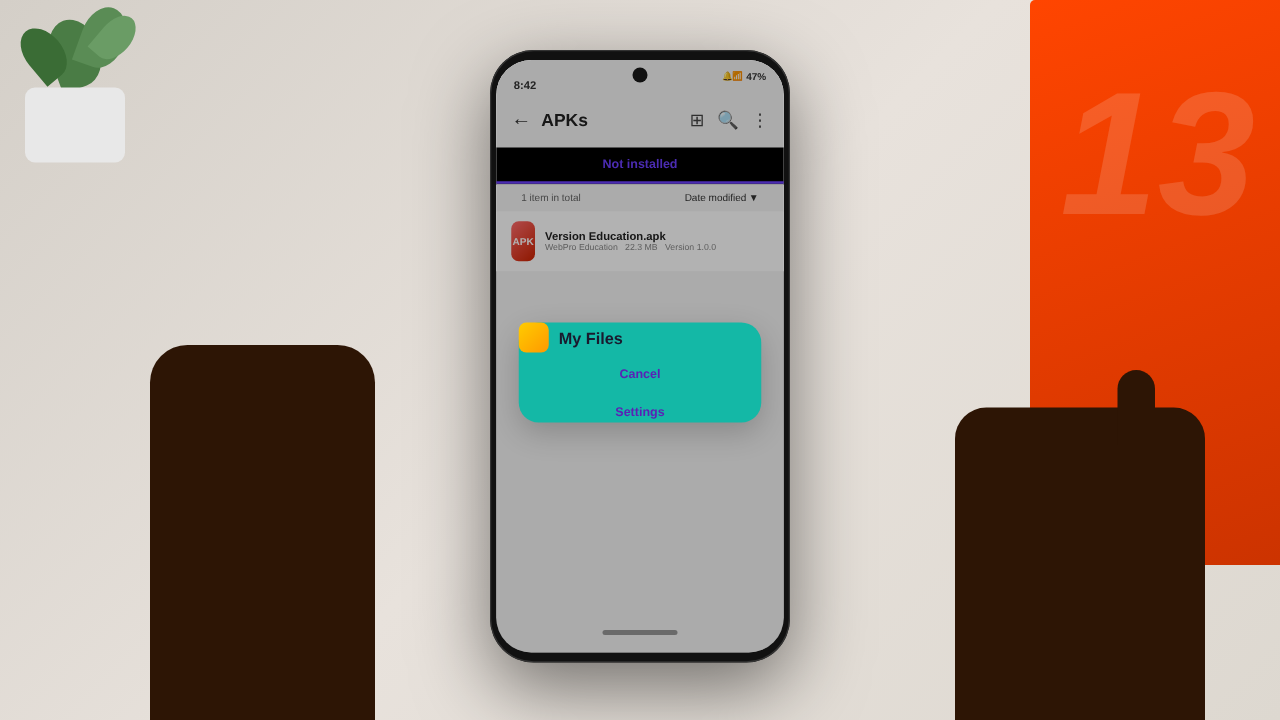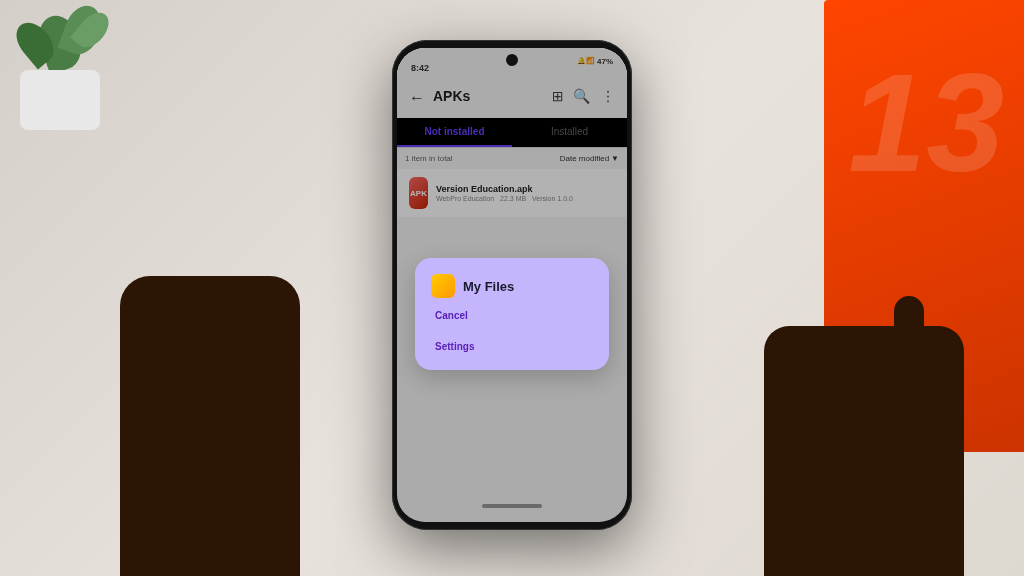--- a/index.html
+++ b/index.html
@@ -188,21 +188,21 @@
       color: #6c3fff;
       border-bottom: 2px solid #6c3fff;
       font-weight: 600;
     }
 
     
     .file-list-header {
       display: flex;
       align-items: center;
       justify-content: space-between;
-      padding: 6px 8px;
+      padding: 6px 20px;
       font-size: 8px;
       color: #666;
       background: #f5f5f5;
     }
     .sort-btn {
       display: flex;
       align-items: center;
       gap: 2px;
       font-size: 8px;
       color: #333;
@@ -250,25 +250,26 @@
       background: rgba(0,0,0,0.3);
       z-index: 5;
     }
 
     
     .dialog {
       position: absolute;
       top: 210px;
       left: 18px;
       right: 18px;
-      background: #c4b5fd;
+      background: #14b8a6;
       border-radius: 16px;
-      padding: 16px;
+      padding: 0;
       z-index: 10;
       box-shadow: 0 8px 24px rgba(0,0,0,0.2);
+      text-align: center;
     }
     .dialog-header {
       display: flex;
       align-items: center;
       gap: 8px;
       margin-bottom: 10px;
     }
     .dialog-app-icon {
       width: 24px;
       height: 24px;
@@ -388,23 +389,20 @@
         <div class="app-bar-icons">
           <span>⊞</span>
           <span>🔍</span>
           <span>⋮</span>
         </div>
       </div>
 
       <div class="tabs">
         <div class="tab active">
           <span>Not installed</span>
-        </div>
-        <div class="tab">
-          <span>Installed</span>
         </div>
       </div>
 
       <div class="file-list-header">
         <span>1 item in total</span>
         <div class="sort-btn">
           <span>Date modified</span>
           <span>▼</span>
         </div>
       </div>

